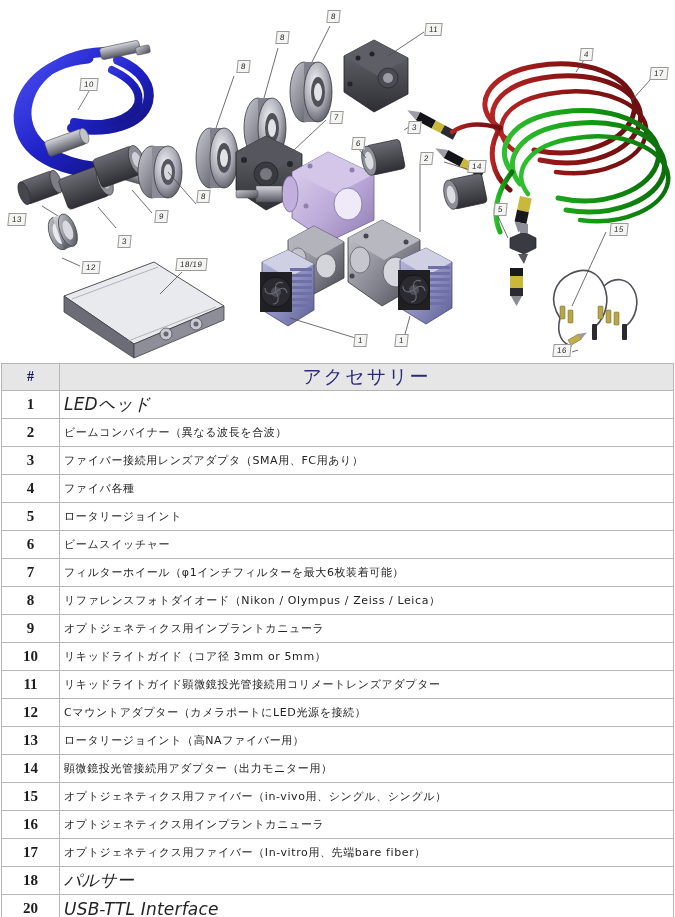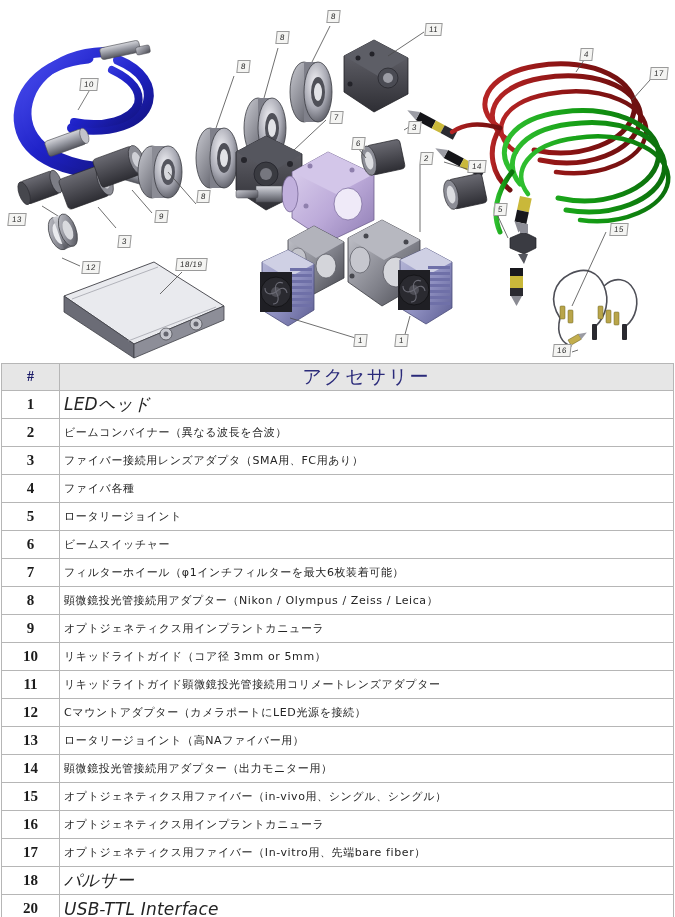--- a/index.html
+++ b/index.html
@@ -526,21 +526,21 @@
         <tr>
             <td class="num">6</td>
             <td class="desc">ビームスイッチャー</td>
           </tr>
         <tr>
             <td class="num">7</td>
             <td class="desc">フィルターホイール（φ1インチフィルターを最大6枚装着可能）</td>
           </tr>
         <tr>
             <td class="num">8</td>
-            <td class="desc">顕微鏡投光管接続用アダプター（Nikon / Olympus / Zeiss / Leica）</td>
+            <td class="desc">リファレンスフォトダイオード（Nikon / Olympus / Zeiss / Leica）</td>
           </tr>
         <tr>
             <td class="num">9</td>
             <td class="desc">オプトジェネティクス用インプラントカニューラ</td>
           </tr>
         <tr>
             <td class="num">10</td>
             <td class="desc">リキッドライトガイド（コア径 3mm or 5mm）</td>
           </tr>
         <tr>

